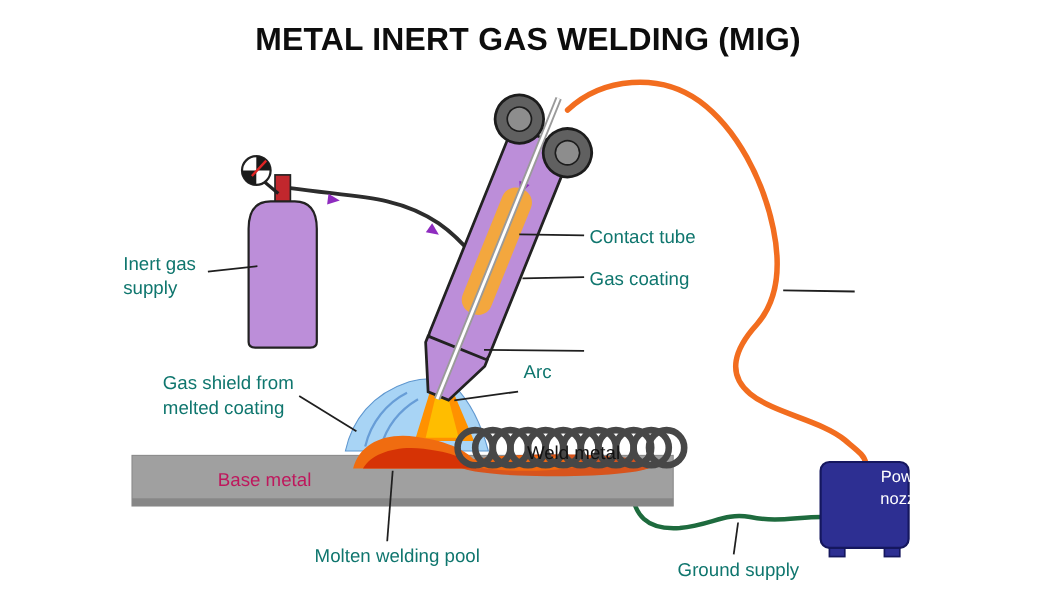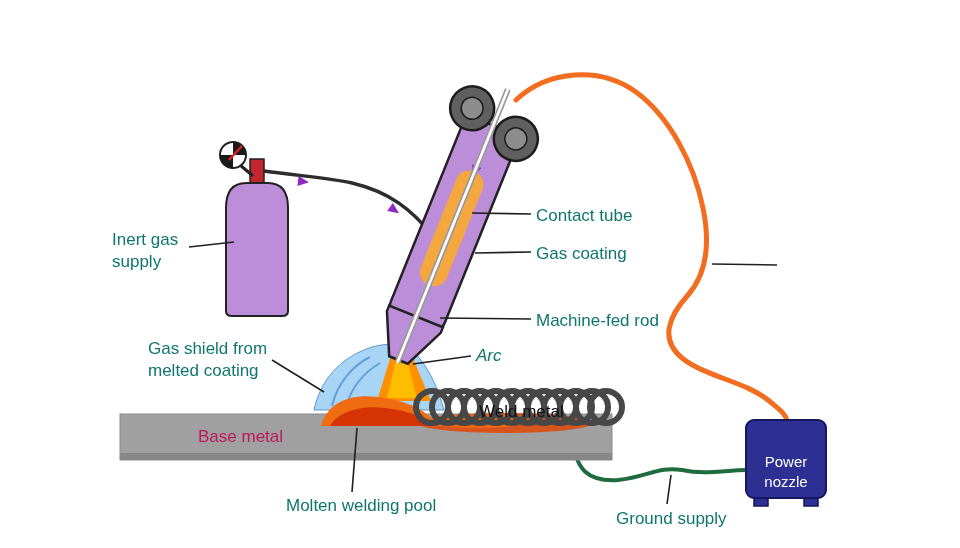--- a/index.html
+++ b/index.html
@@ -17,20 +17,21 @@
     position:absolute;font-size:17px;line-height:1.27;color:#0f766e;
     white-space:nowrap;
   }
   .lbl--white{color:#ffffff;text-align:center;font-size:15px;line-height:1.35;}
 </style>
 </head>
 <body>
 
 <div class="stage">
 
+  <h1 class="title">METAL INERT GAS WELDING (MIG)</h1>
 
   <svg class="diagram-svg" viewBox="0 0 960 548" xmlns="http://www.w3.org/2000/svg">
 
     <path d="M 572 438 C 576 470 588 482 618 480 C 648 477 658 466 682 470 C 706 475 724 470 747 470" fill="none" stroke="#1e6b3e" stroke-width="4" stroke-linecap="round"></path>
 
     <path d="M 516 100 C 548 70 600 66 636 92 C 670 117 694 164 703 208 C 710 242 708 272 688 295 C 668 317 660 340 682 358 C 704 376 746 382 768 400 C 780 410 786 414 787 421" fill="none" stroke="#f26d1f" stroke-width="5" stroke-linecap="round"></path>
 
     <g>
       <rect x="120" y="414" width="492" height="46" fill="#a0a0a0" stroke="#8a8a8a" stroke-width="1"></rect>
       <rect x="120" y="453" width="492" height="7" fill="#878787"></rect>
@@ -133,25 +134,22 @@
   </div>
 
   <div class="lbl" style="left:536px;top:205px;">
     <span>Contact tube</span>
   </div>
 
   <div class="lbl" style="left:536px;top:243px;">
     <span>Gas coating</span>
   </div>
 
-  <div class="lbl" style="left:536px;top:310px;">
-    <span>Machine-fed rod</span>
-  </div>
 
-  <div class="lbl" style="left:476px;top:345px;font-style:italic;">
+  <div class="lbl" style="left:476px;top:328px;">
     <span>Arc</span>
   </div>
 
   <div class="lbl" style="left:148px;top:338px;">
     <span>Gas shield from</span><br>
     <span>melted coating</span>
   </div>
 
   <div class="lbl" style="left:162px;top:426px;color:#be185d;margin-left:36px;">
     <span>Base metal</span>
@@ -163,18 +161,18 @@
 
   <div class="lbl" style="left:286px;top:495px;">
     <span>Molten welding pool</span>
   </div>
 
 
   <div class="lbl" style="left:616px;top:508px;">
     <span>Ground supply</span>
   </div>
 
-  <div class="lbl lbl--white" style="left:746px;top:452px;width:80px;">
+  <div class="lbl lbl--white" style="left:746px;top:424px;width:80px;padding-left:36px;">
     <span>Power</span><br>
     <span>nozzle</span>
   </div>
 
 </div>
 
 </body></html>

